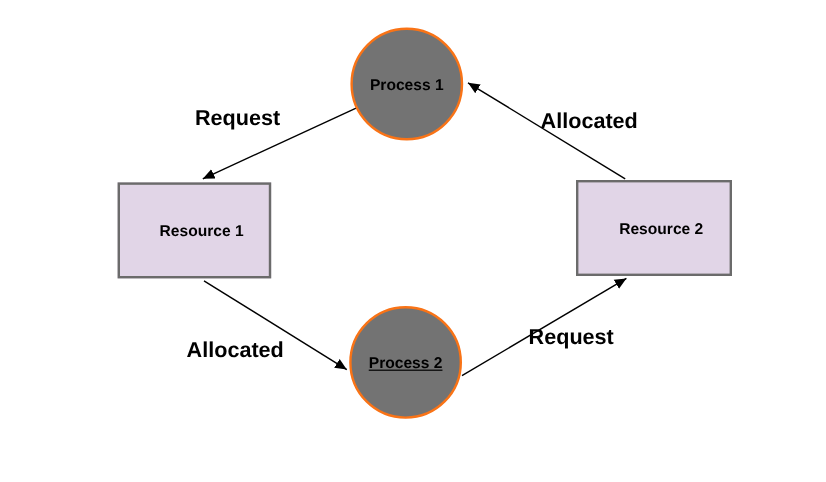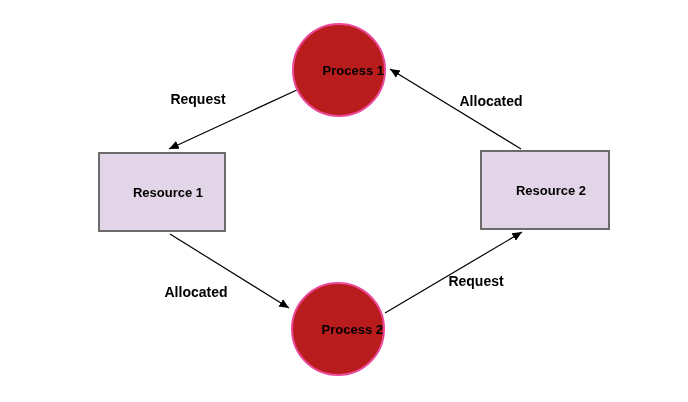--- a/index.html
+++ b/index.html
@@ -35,38 +35,37 @@
     box-sizing: border-box;
     font-weight: 700;
     font-size: 13px;
     color: #000000;
     text-align: center;
   }
   .node.circle {
     width: 94px;
     height: 94px;
     border-radius: 50%;
-    background: #b91c1c;
-    border: 2px solid #ec4899;
-    justify-content: flex-end;
+    background: #737373;
+    border: 2px solid #f97316;
   }
   .node.rect {
     background: #e1d5e7;
     border: 2px solid #6b6b6b;
     padding-left: 12px;
   }
   .node-process-1 { left: 292px; top: 23px; }
-  .node-process-2 { left: 291px; top: 282px; }
+  .node-process-2 { left: 291px; top: 255px; text-decoration: underline; }
   .node-resource-1 { left: 98px; top: 152px; width: 128px; height: 80px; }
   .node-resource-2 { left: 462px; top: 150px; width: 130px; height: 80px; margin-left: 18px; }
   .edge-label {
     position: absolute;
     transform: translate(-50%, -50%);
     font-weight: 700;
-    font-size: 14px;
+    font-size: 18px;
     color: #000000;
     white-space: nowrap;
     background: transparent;
   }
   .edge-label-request-1 { left: 198px; top: 99px; }
   .edge-label-allocated-1 { left: 491px; top: 101px; }
   .edge-label-allocated-2 { left: 196px; top: 292px; }
   .edge-label-request-2 { left: 476px; top: 281px; }
 </style>
 </head>

